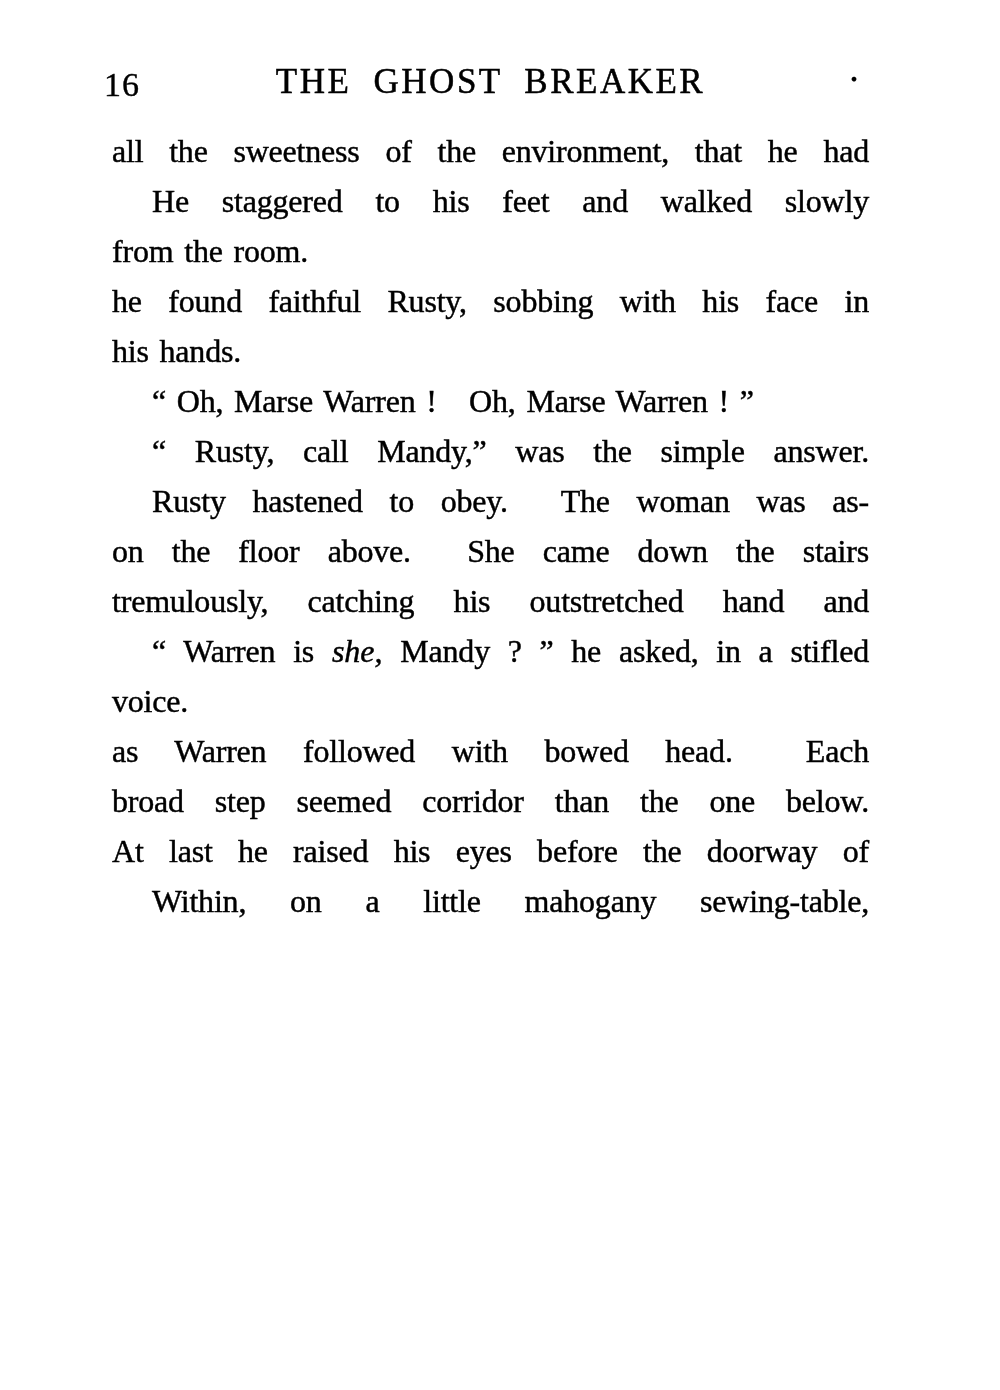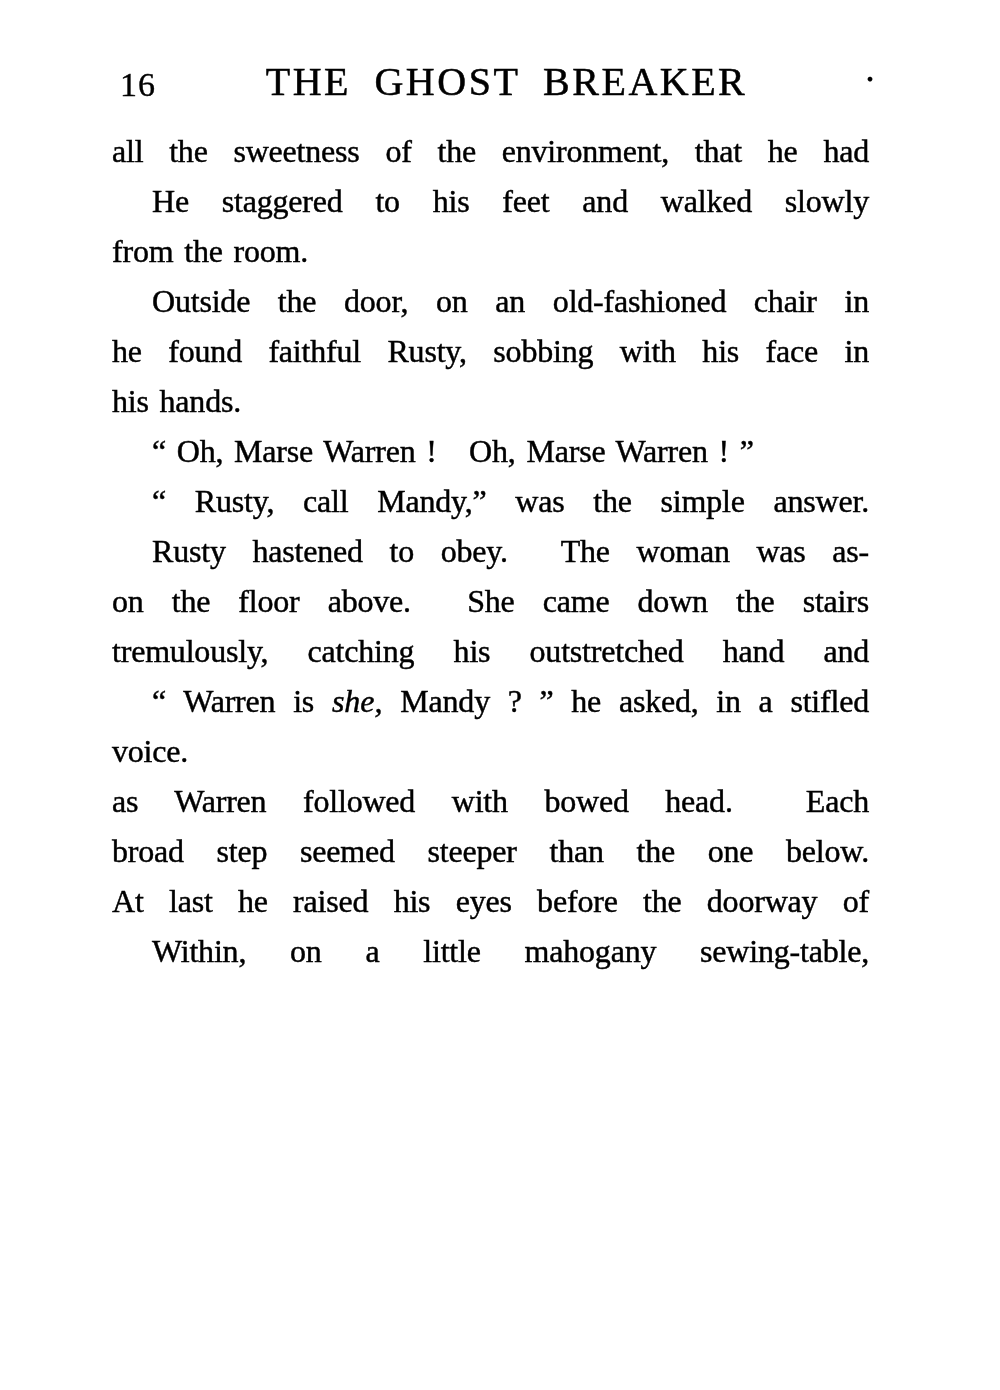--- a/index.html
+++ b/index.html
@@ -8,32 +8,32 @@
   body {
     width:1000px; height:1390px;
     background: var(--paper);
     font-family: "Liberation Serif", serif;
     color: var(--ink);
     overflow: hidden;
   }
   .page { position:relative; width:1000px; height:1390px; background:var(--paper); }
 
   .running-head {
-    position:absolute; left:112px; top:60px; width:757px; height:48px;margin-left:16px;
+    position:absolute; left:112px; top:60px; width:757px; height:48px;
   }
   .page-num {
     position:absolute; left:-8px; top:8px;
     font-size:34px; line-height:34px;
     letter-spacing:1px;
     -webkit-text-stroke:0.4px var(--ink);
   }
   .head-title {
     position:absolute; left:0; right:0; top:2px;
     text-align:center;
-    font-size:40px; line-height:40px;
+    font-size:35px; line-height:40px;
     letter-spacing:2.5px; word-spacing:11px;
     -webkit-text-stroke:0.5px var(--ink);
     white-space:nowrap;
   }
   .speck {
     position:absolute; right:10px; top:14px;
     font-size:30px; line-height:10px;
     font-weight:bold;
     transform:rotate(14deg);
   }
@@ -55,28 +55,27 @@
 <div class="page">
   <header class="running-head">
     <span class="page-num">16</span>
     <span class="head-title">THE GHOST BREAKER</span>
     <span class="speck">·</span>
   </header>
   <main class="body-text" id="body-lines">
       <div class="line j"><span>all the sweetness of the environment, that he had</span></div>
       <div class="line j in"><span>He staggered to his feet and walked slowly</span></div>
       <div class="line"><span>from the room.</span></div>
-      <div class="line j in"><span>Outside the door, on an old-fashioned chair in</span></div>
       <div class="line j"><span>he found faithful Rusty, sobbing with his face in</span></div>
       <div class="line"><span>his hands.</span></div>
       <div class="line in"><span>“ Oh, Marse Warren !&nbsp;&nbsp; Oh, Marse Warren ! ”</span></div>
       <div class="line j in"><span>“ Rusty, call Mandy,” was the simple answer.</span></div>
       <div class="line j in"><span>Rusty hastened to obey.&nbsp; The woman was as-</span></div>
       <div class="line j"><span>on the floor above.&nbsp; She came down the stairs</span></div>
       <div class="line j"><span>tremulously, catching his outstretched hand and</span></div>
       <div class="line j in"><span>“ Warren is </span><i>she,</i><span> Mandy ? ” he asked, in a stifled</span></div>
       <div class="line"><span>voice.</span></div>
       <div class="line j"><span>as Warren followed with bowed head.&nbsp; Each</span></div>
-      <div class="line j"><span>broad step seemed steeper than the one below.</span></div>
+      <div class="line j"><span>broad step seemed corridor than the one below.</span></div>
       <div class="line j"><span>At last he raised his eyes before the doorway of</span></div>
       <div class="line j in"><span>Within, on a little mahogany sewing-table,</span></div>
     </main>
 </div>
 
 </body></html>

